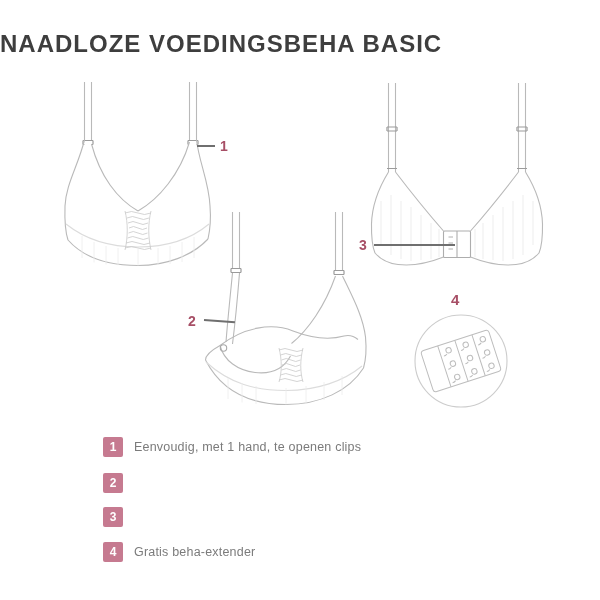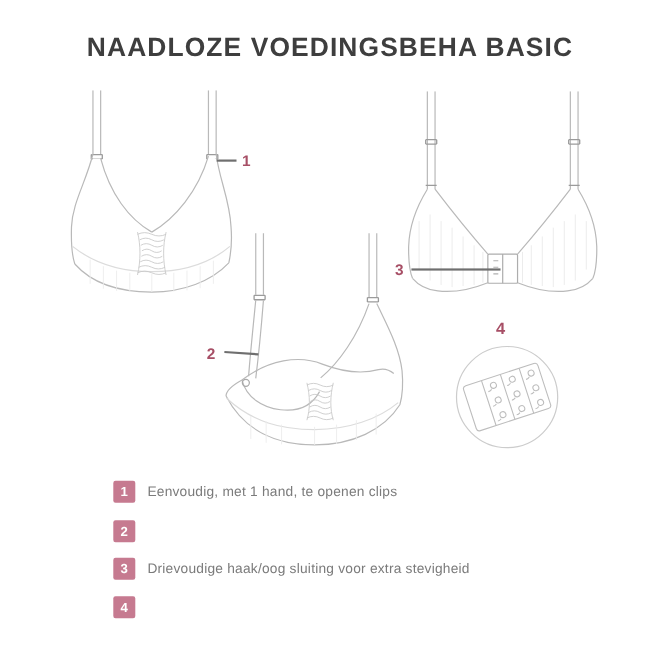--- a/index.html
+++ b/index.html
@@ -1,20 +1,20 @@
 <!DOCTYPE html>
 <html style="--color-accent_pink: #c67a90; --color-callout_number: #a74f66; --color-callout_line: #6f6f6f; --color-legend_text: #7b7b7b; --color-title_text: #3e3e3e; --color-line_art: #b9b9b9;"><head>
 <meta charset="utf-8">
 <style>
   html,body{margin:0;padding:0;background:#fff;}
   body{width:600px;height:600px;overflow:hidden;position:relative;
        font-family:"Liberation Sans", sans-serif;}
   #stage{position:absolute;inset:0;background:#ffffff;}
 
-  .title{position:absolute;left:0;right:0;top:30px;text-align:center;
+  .title{position:absolute;left:0;right:0;top:30px;text-align:left;
          font-size:24px;font-weight:700;letter-spacing:1px;
          color:var(--color-title_text,#3e3e3e);}
 
   .fig{position:absolute;}
   .fig svg{display:block;}
 
   .co-num{position:absolute;font-size:14px;font-weight:700;
           color:var(--color-callout_number,#a74f66);line-height:1;}
   .co-line{position:absolute;height:1.6px;
            background:var(--color-callout_line,#6f6f6f);
@@ -177,20 +177,20 @@
   <div class="legend">
     <div class="legend-row r0">
       <div class="legend-badge">1</div>
       <div class="legend-text">Eenvoudig, met 1 hand, te openen clips</div>
     </div>
     <div class="legend-row r1">
       <div class="legend-badge">2</div>
     </div>
     <div class="legend-row r2">
       <div class="legend-badge">3</div>
-      <div class="legend-text">Drievoudige haak/oog sluiting voor extra stevigheid</div>
     </div>
     <div class="legend-row r3">
       <div class="legend-badge">4</div>
+      <div class="legend-text">Gratis beha-extender</div>
     </div>
   </div>
 
 </div>
 
 </body></html>

